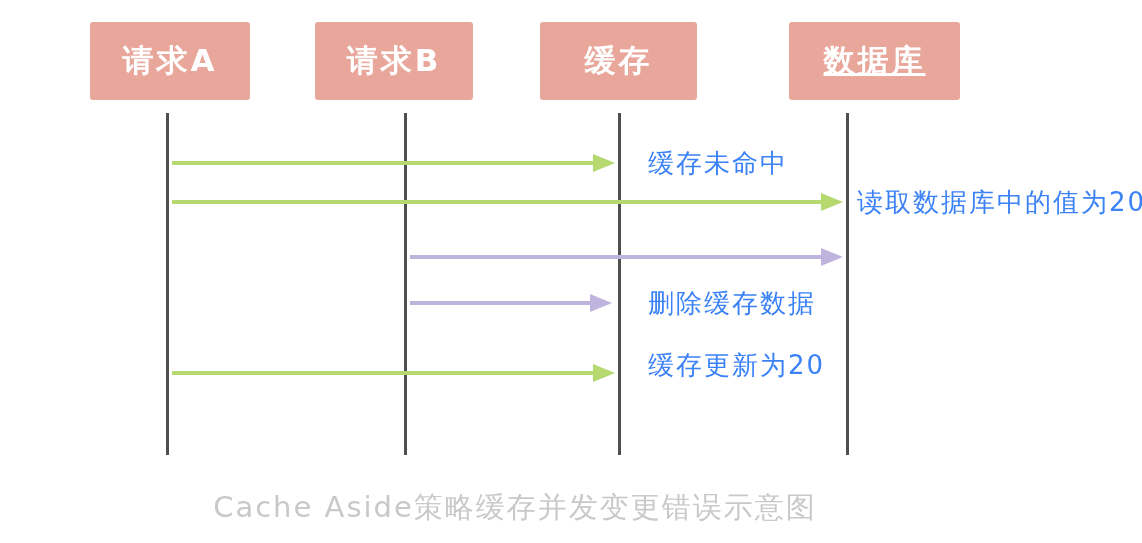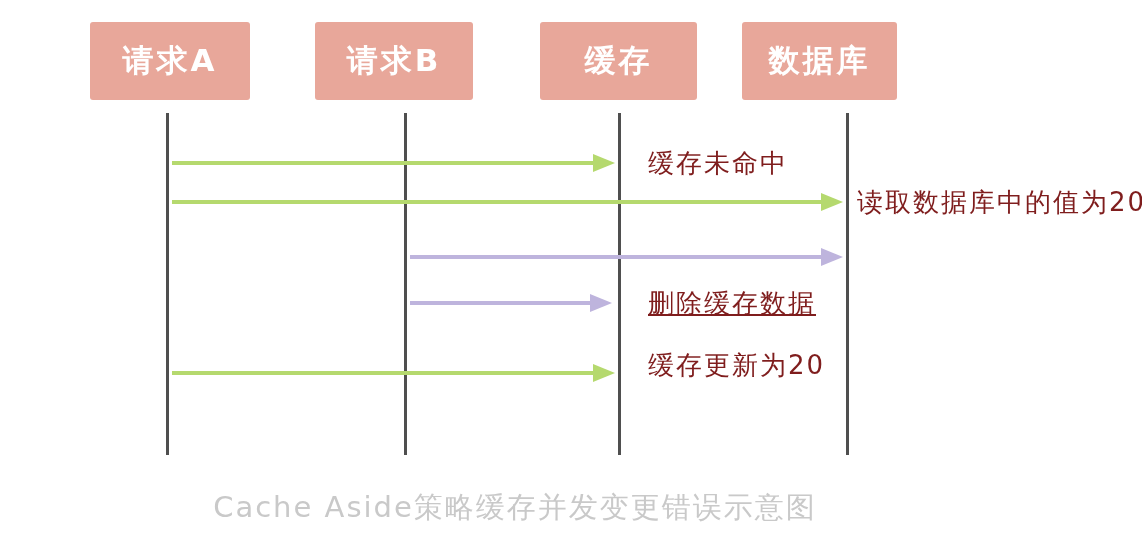--- a/index.html
+++ b/index.html
@@ -61,21 +61,21 @@
     border-left-width: 22px;
     border-left-style: solid;
   }
   .arrow.green .shaft { background: #b5d96e; }
   .arrow.green .head  { border-left-color: #b5d96e; }
   .arrow.purple .shaft { background: #beb4dd; }
   .arrow.purple .head  { border-left-color: #beb4dd; }
   
   .msg-label {
     position: absolute;
-    color: #7f1d1d;
+    color: #3b82f6;
     font-size: 26px;
     letter-spacing: 2px;
     line-height: 34px;
     white-space: nowrap;
   }
   
   .caption {
     position: absolute;
     left: 0;
     top: 488px;
@@ -94,21 +94,21 @@
 
   <div class="actor" style="left:90px; width:160px;">
     <span>请求A</span>
   </div>
   <div class="actor" style="left:540px; width:157px;">
     <span>缓存</span>
   </div>
   <div class="actor" style="left:315px; width:158px;">
     <span>请求B</span>
   </div>
-  <div class="actor" style="left:742px; width:155px;">
+  <div class="actor" style="left:789px; width:171px;text-decoration:underline;">
     <span>数据库</span>
   </div>
 
   <div class="lifeline" style="left:166px;"></div>
   <div class="lifeline" style="left:404px;"></div>
   <div class="lifeline" style="left:618px;"></div>
   <div class="lifeline" style="left:846px;"></div>
 
   <div class="arrow green" style="left:172px; top:154px; width:443px;">
     <span class="shaft"></span>
@@ -124,21 +124,21 @@
 
   <div class="arrow purple" style="left:410px; top:248px; width:433px;">
     <span class="shaft"></span>
     <span class="head"></span>
   </div>
 
   <div class="arrow purple" style="left:410px; top:294px; width:202px;">
     <span class="shaft"></span>
     <span class="head"></span>
   </div>
-  <div class="msg-label" style="left:648px; top:286px;text-decoration:underline;">删除缓存数据</div>
+  <div class="msg-label" style="left:648px; top:286px;">删除缓存数据</div>
 
   <div class="arrow green" style="left:172px; top:364px; width:443px;">
     <span class="shaft"></span>
     <span class="head"></span>
   </div>
   <div class="msg-label" style="left:648px; top:348px;">缓存更新为20</div>
 
   <div class="caption">Cache Aside策略缓存并发变更错误示意图</div>
 
 </div>

